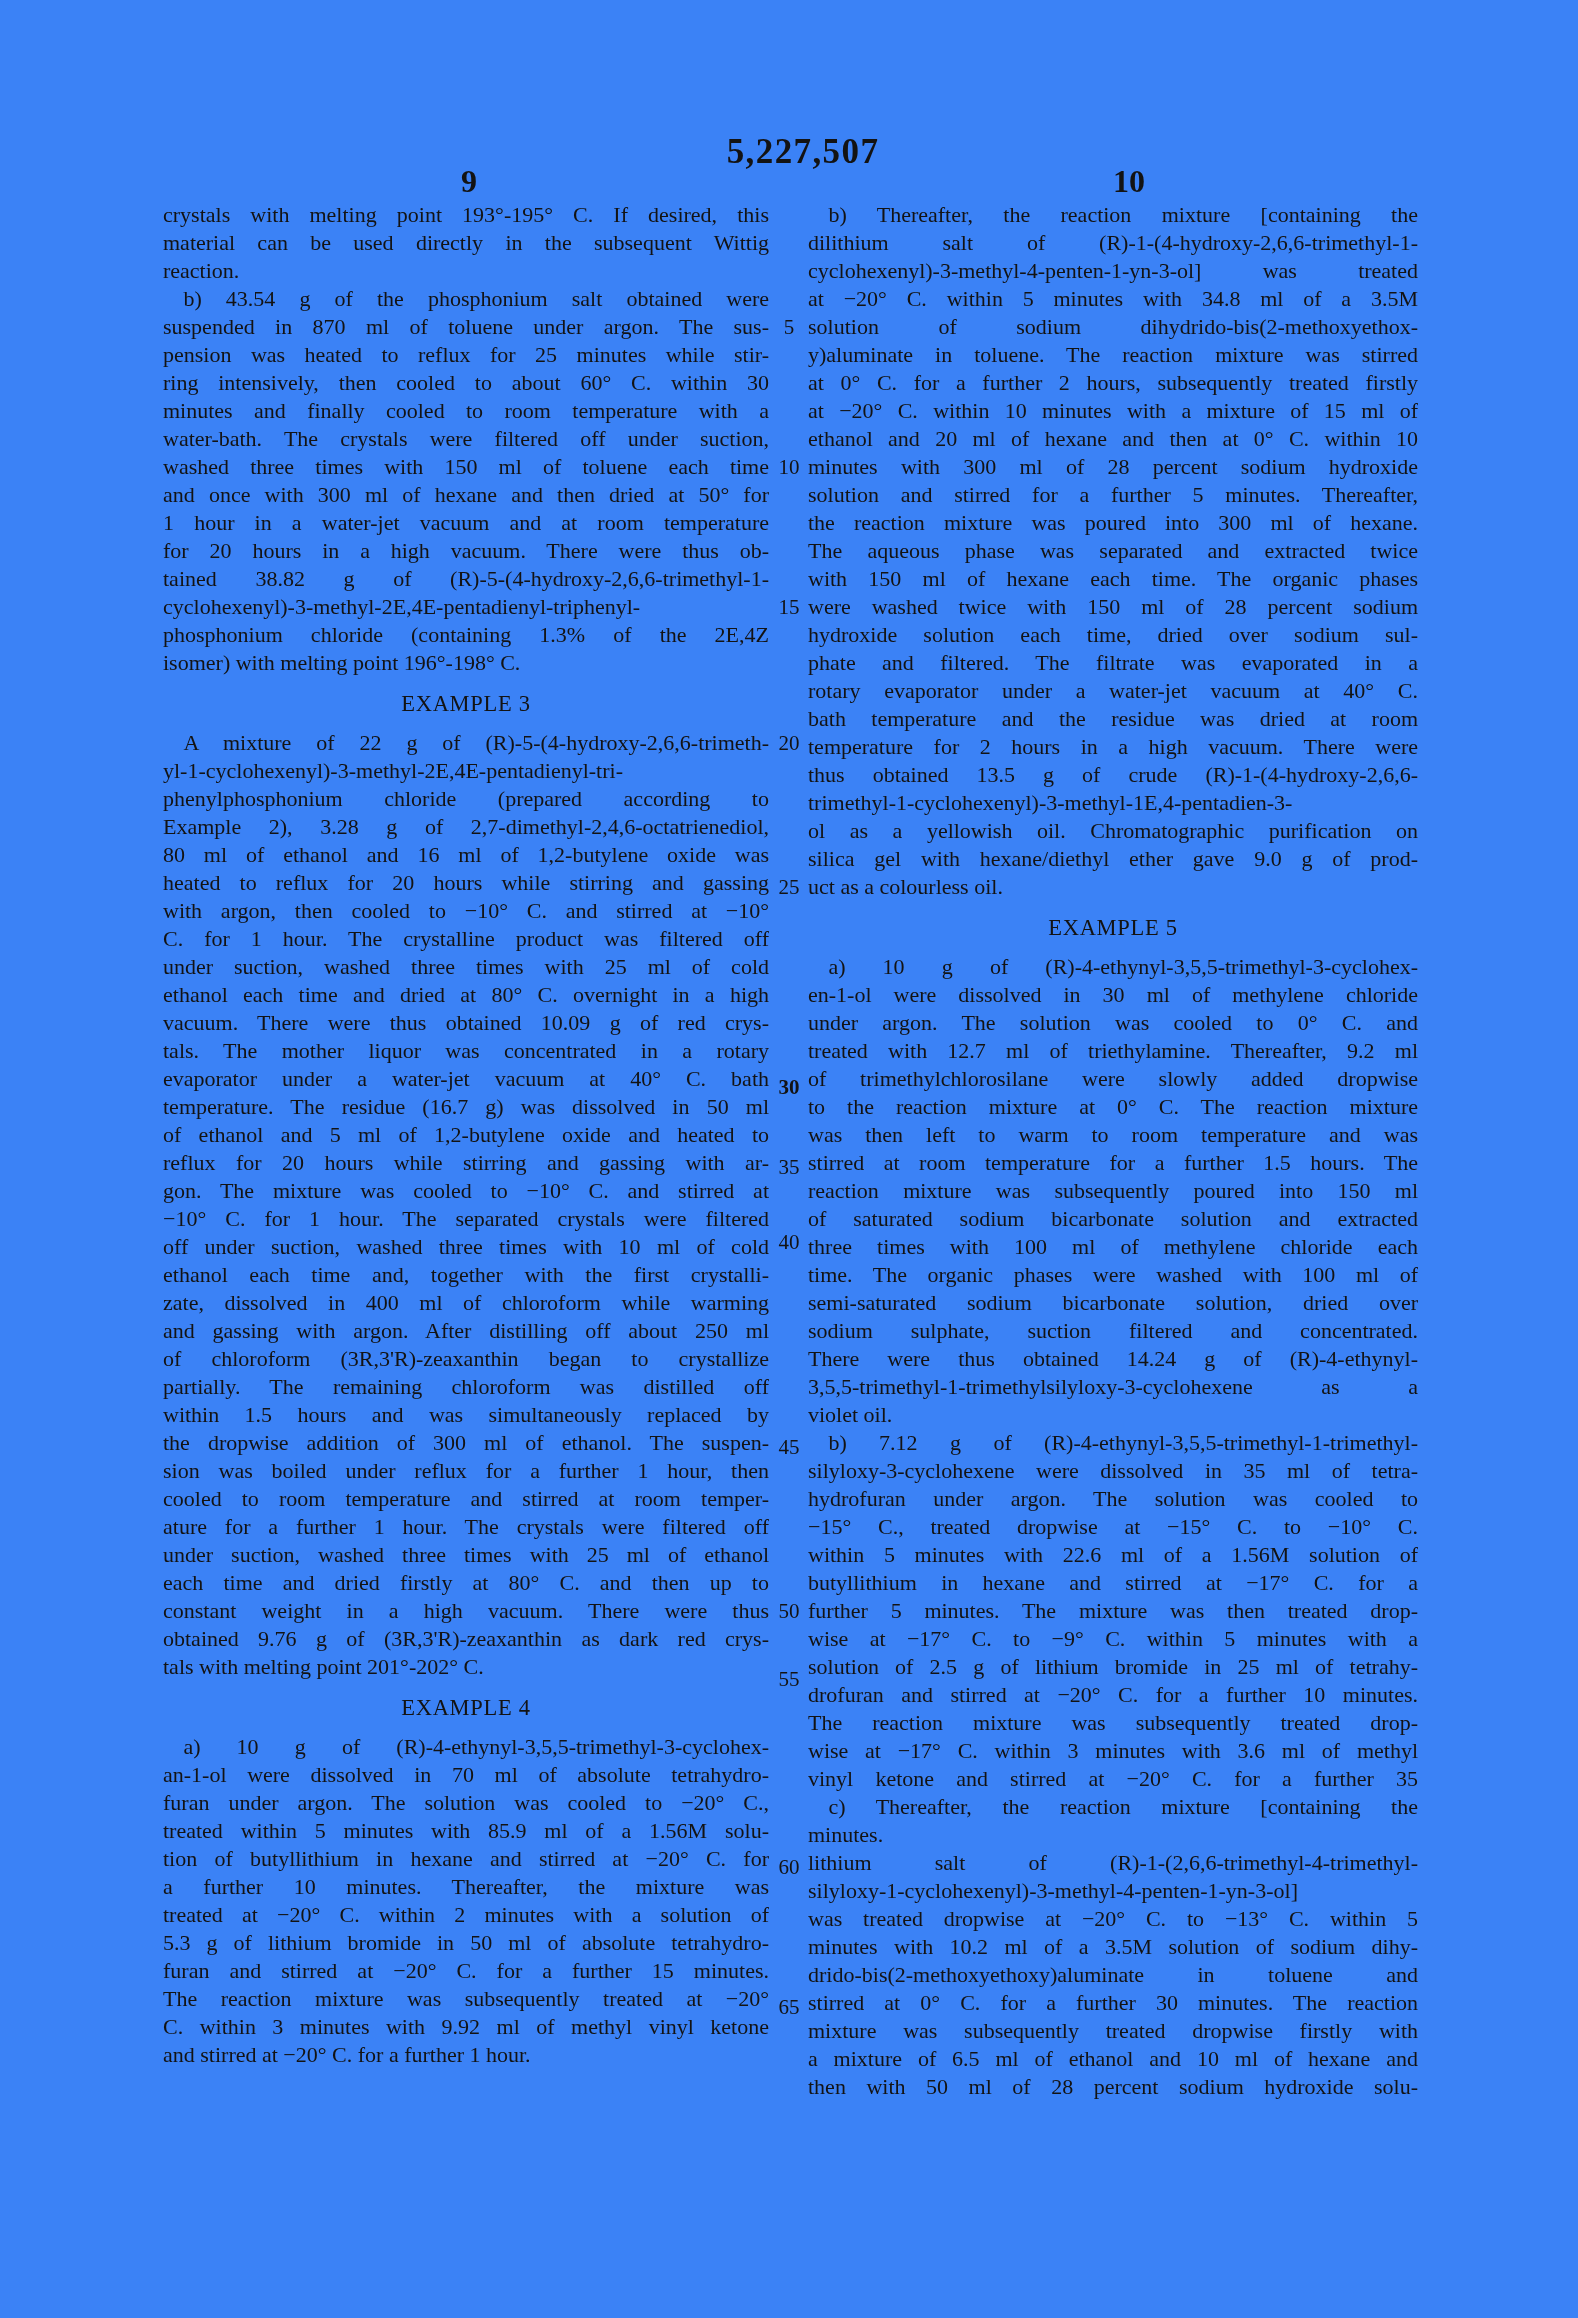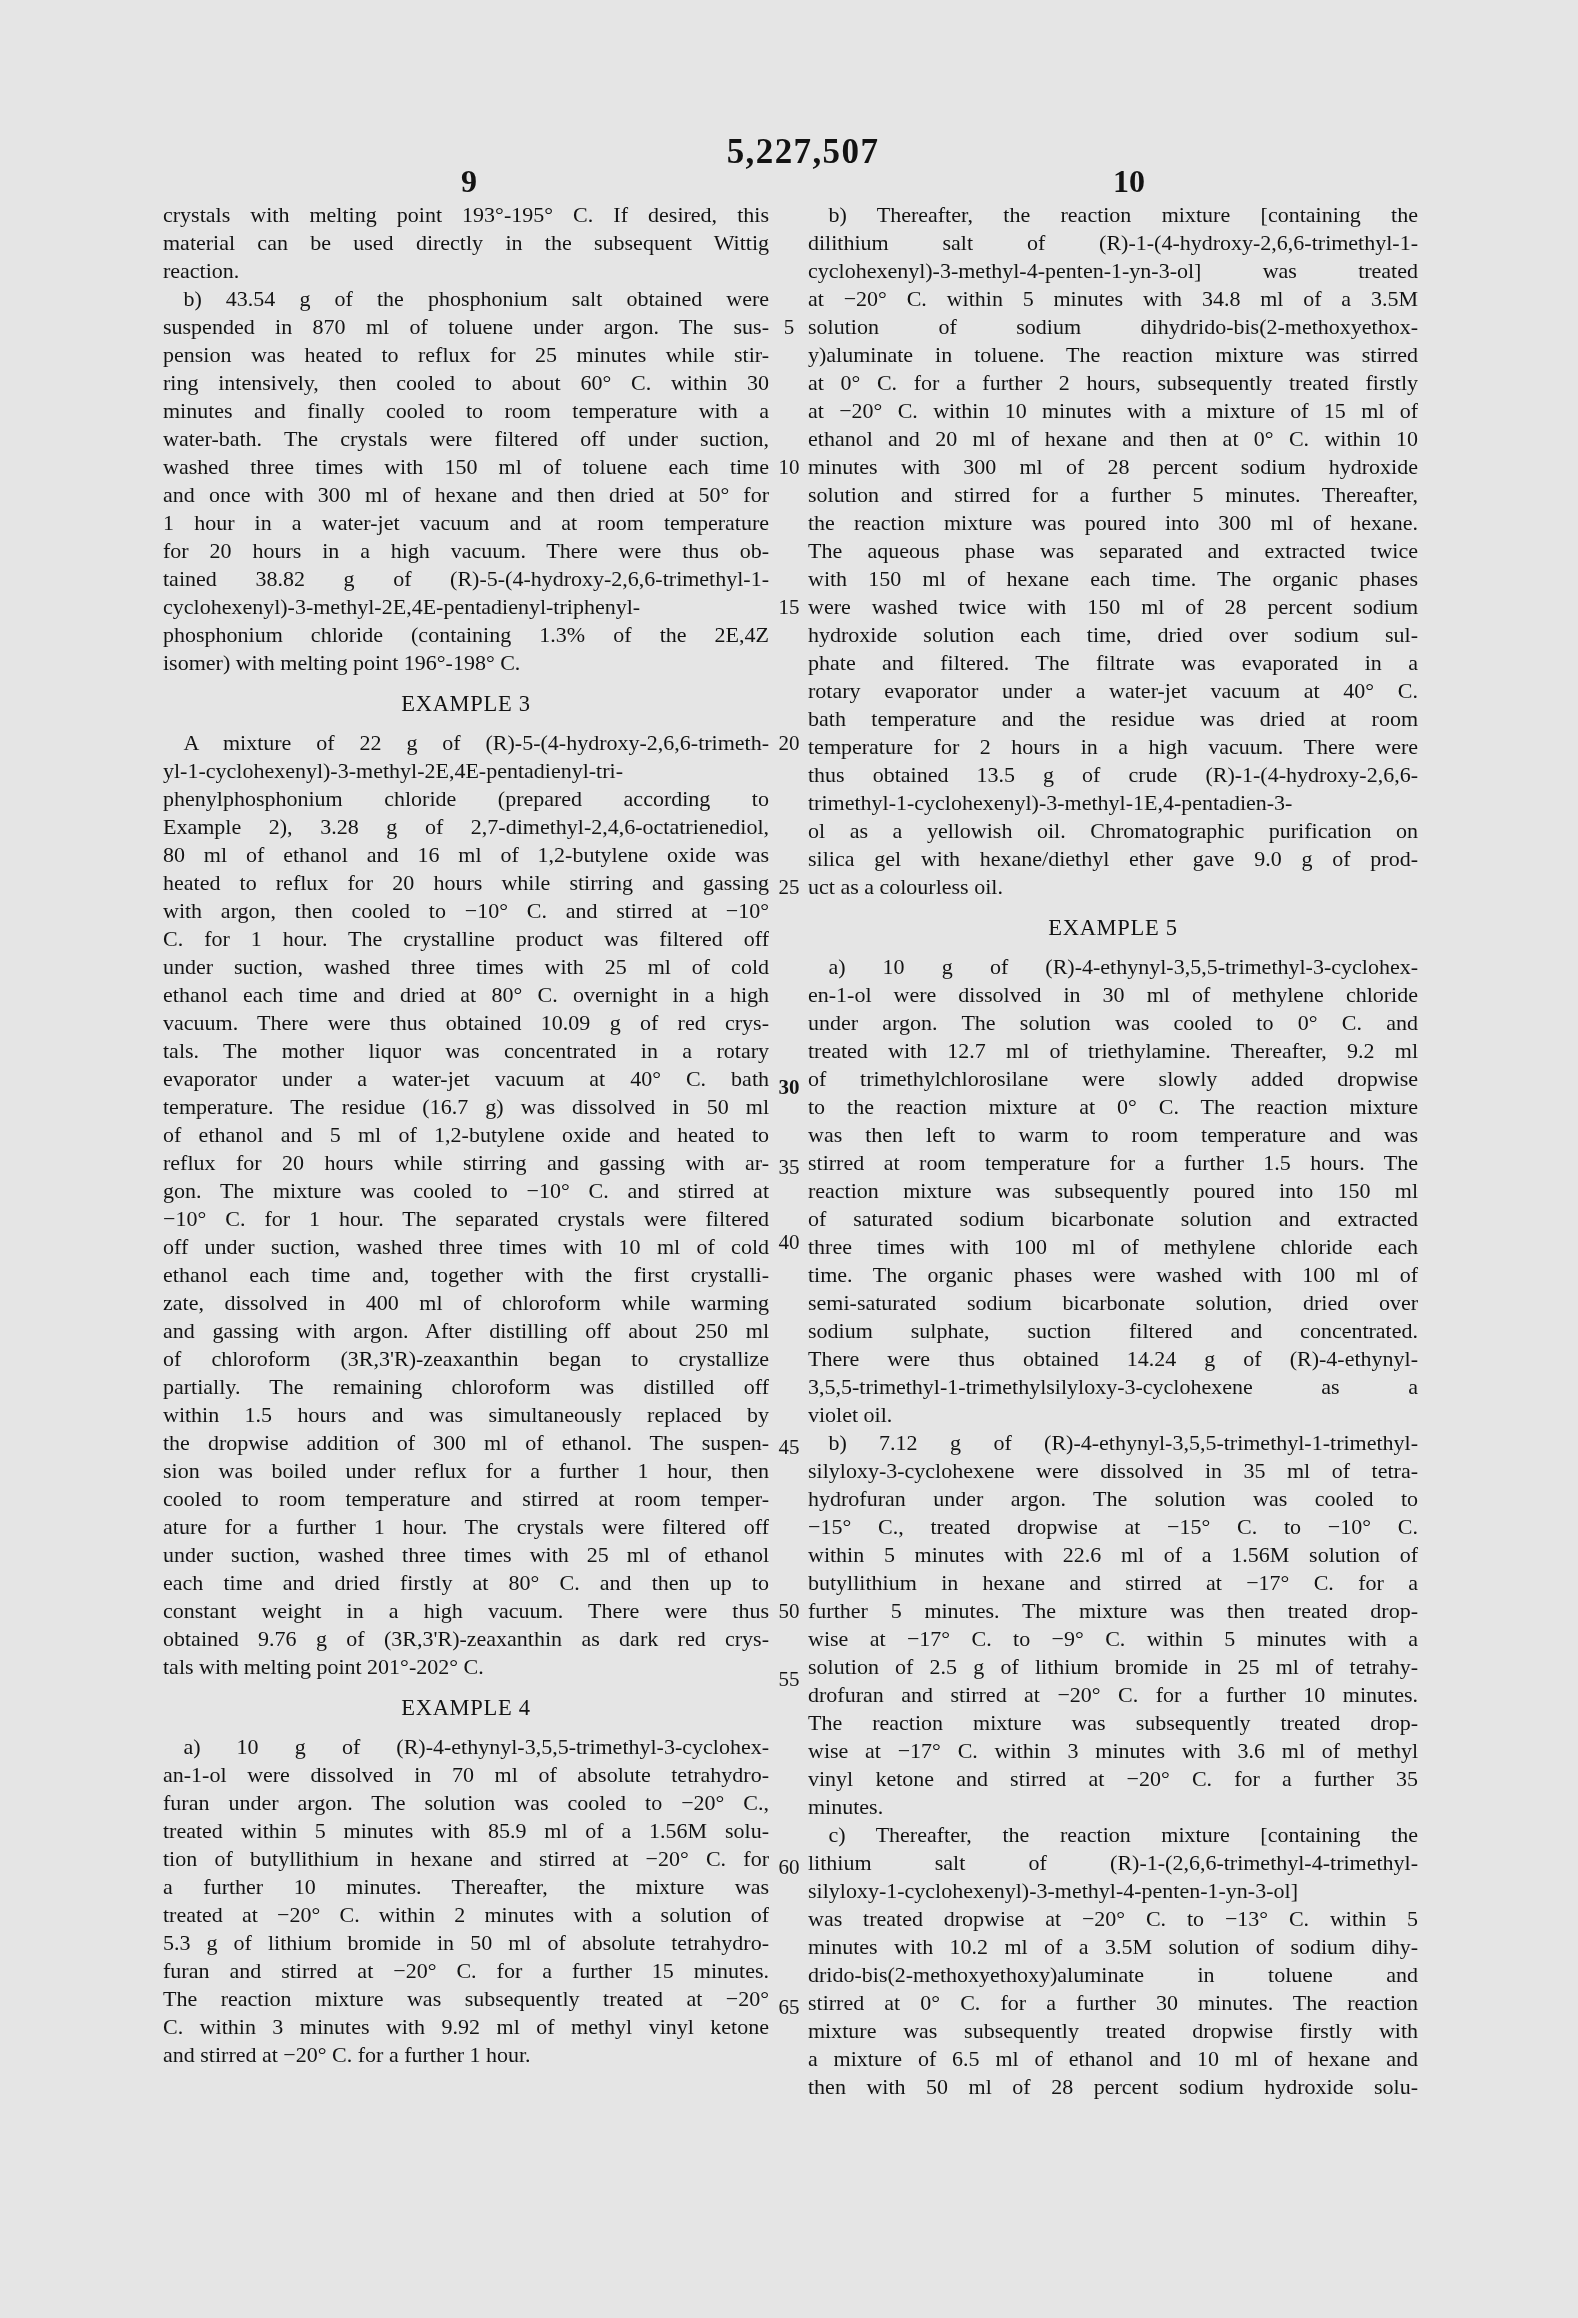--- a/index.html
+++ b/index.html
@@ -1,18 +1,18 @@
 <!DOCTYPE html>
 <html style="font-size:11px"><head>
 <meta charset="utf-8">
 <style>
   html,body{margin:0;padding:0;background:#ffffff;}
   .page{
     position:relative;width:1578px;height:2319px;
-    background:#e5e5e5;overflow:hidden;
+    background:#3b82f6;overflow:hidden;
     font-family:"Liberation Serif",serif;color:#131313;
   }
   .patent-number{
     position:absolute;top:132px;left:531px;width:544px;
     text-align:center;font-size:35px;font-weight:700;letter-spacing:1.4px;
   }
   .col-num{position:absolute;top:163px;font-size:32px;font-weight:700;}
   .col-num.left{left:435px;width:68px;text-align:center;}
   .col-num.right{left:1095px;width:68px;text-align:center;}
   .column{position:absolute;top:201px;}
@@ -159,22 +159,22 @@
       <div class="line j">−15° C., treated dropwise at −15° C. to −10° C.</div>
       <div class="line j">within 5 minutes with 22.6 ml of a 1.56M solution of</div>
       <div class="line j">butyllithium in hexane and stirred at −17° C. for a</div>
       <div class="line j">further 5 minutes. The mixture was then treated drop-</div>
       <div class="line j">wise at −17° C. to −9° C. within 5 minutes with a</div>
       <div class="line j">solution of 2.5 g of lithium bromide in 25 ml of tetrahy-</div>
       <div class="line j">drofuran and stirred at −20° C. for a further 10 minutes.</div>
       <div class="line j">The reaction mixture was subsequently treated drop-</div>
       <div class="line j">wise at −17° C. within 3 minutes with 3.6 ml of methyl</div>
       <div class="line j">vinyl ketone and stirred at −20° C. for a further 35</div>
+      <div class="line i">c) Thereafter, the reaction mixture [containing the</div>
       <div class="line e">minutes.</div>
-      <div class="line i">c) Thereafter, the reaction mixture [containing the</div>
       <div class="line j">lithium salt of (R)-1-(2,6,6-trimethyl-4-trimethyl-</div>
       <div class="line j">silyloxy-1-cyclohexenyl)-3-methyl-4-penten-1-yn-3-ol]</div>
       <div class="line j">was treated dropwise at −20° C. to −13° C. within 5</div>
       <div class="line j">minutes with 10.2 ml of a 3.5M solution of sodium dihy-</div>
       <div class="line j">drido-bis(2-methoxyethoxy)aluminate in toluene and</div>
       <div class="line j">stirred at 0° C. for a further 30 minutes. The reaction</div>
       <div class="line j">mixture was subsequently treated dropwise firstly with</div>
       <div class="line j">a mixture of 6.5 ml of ethanol and 10 ml of hexane and</div>
       <div class="line j">then with 50 ml of 28 percent sodium hydroxide solu-</div>
     </div>

